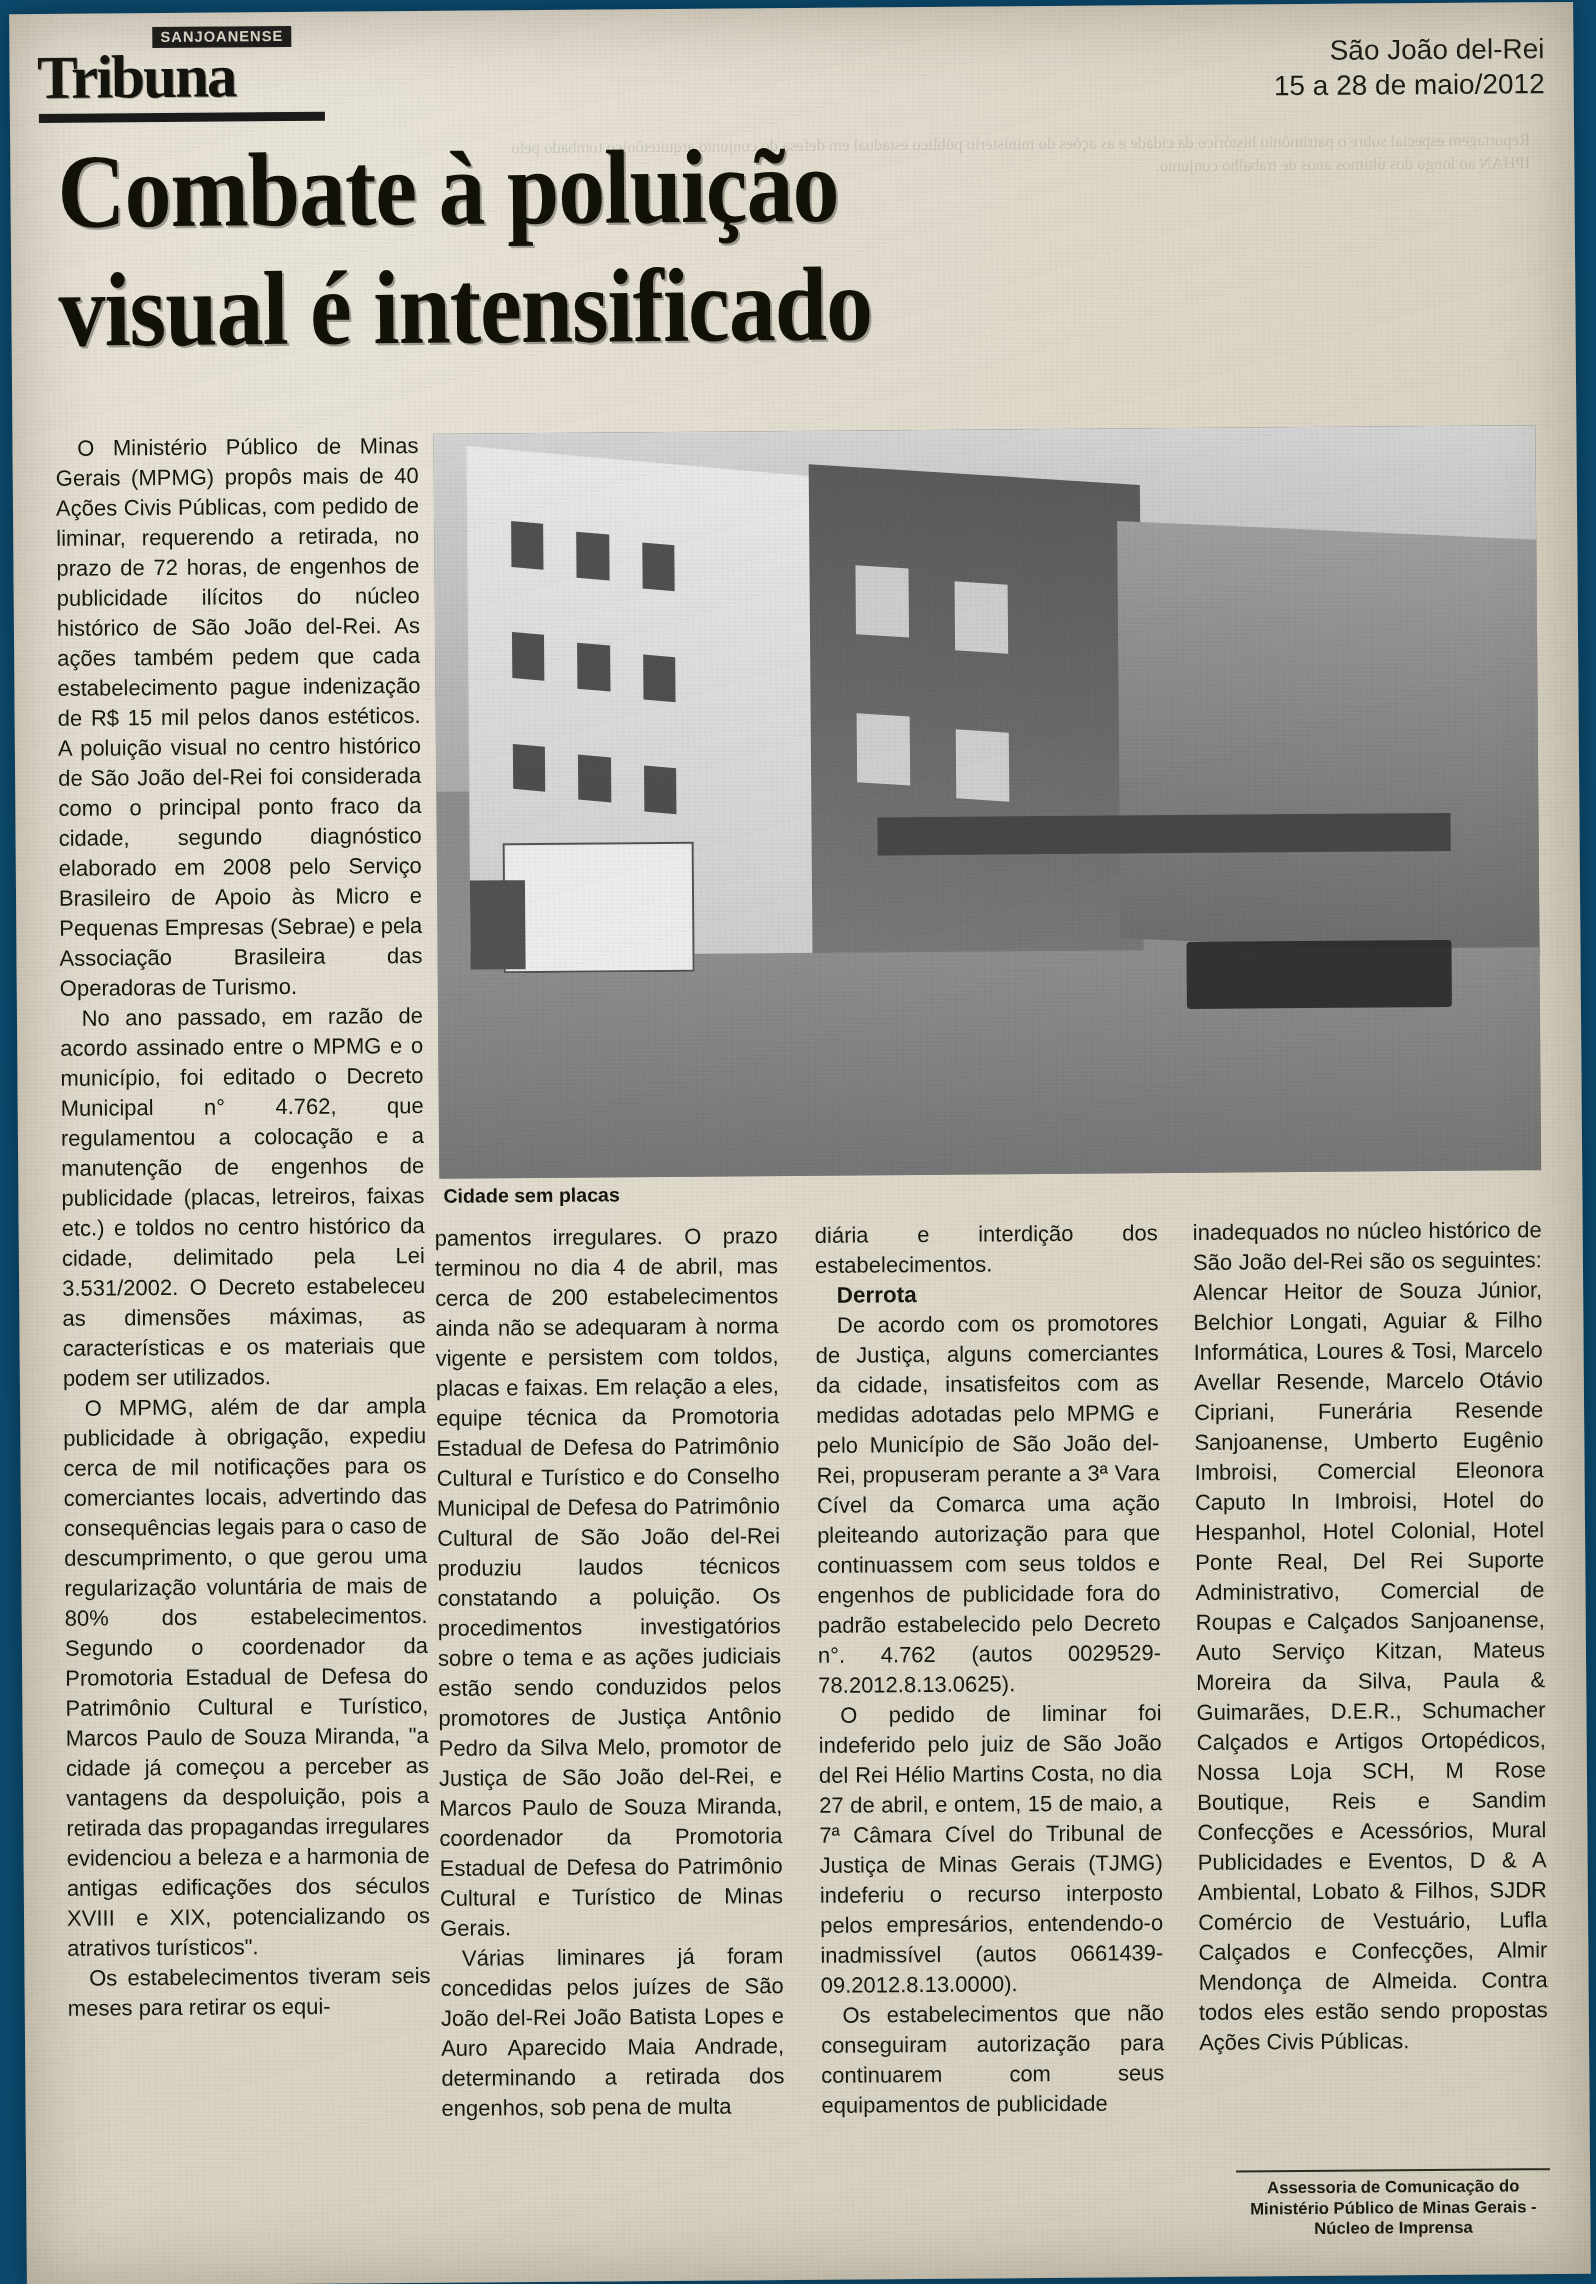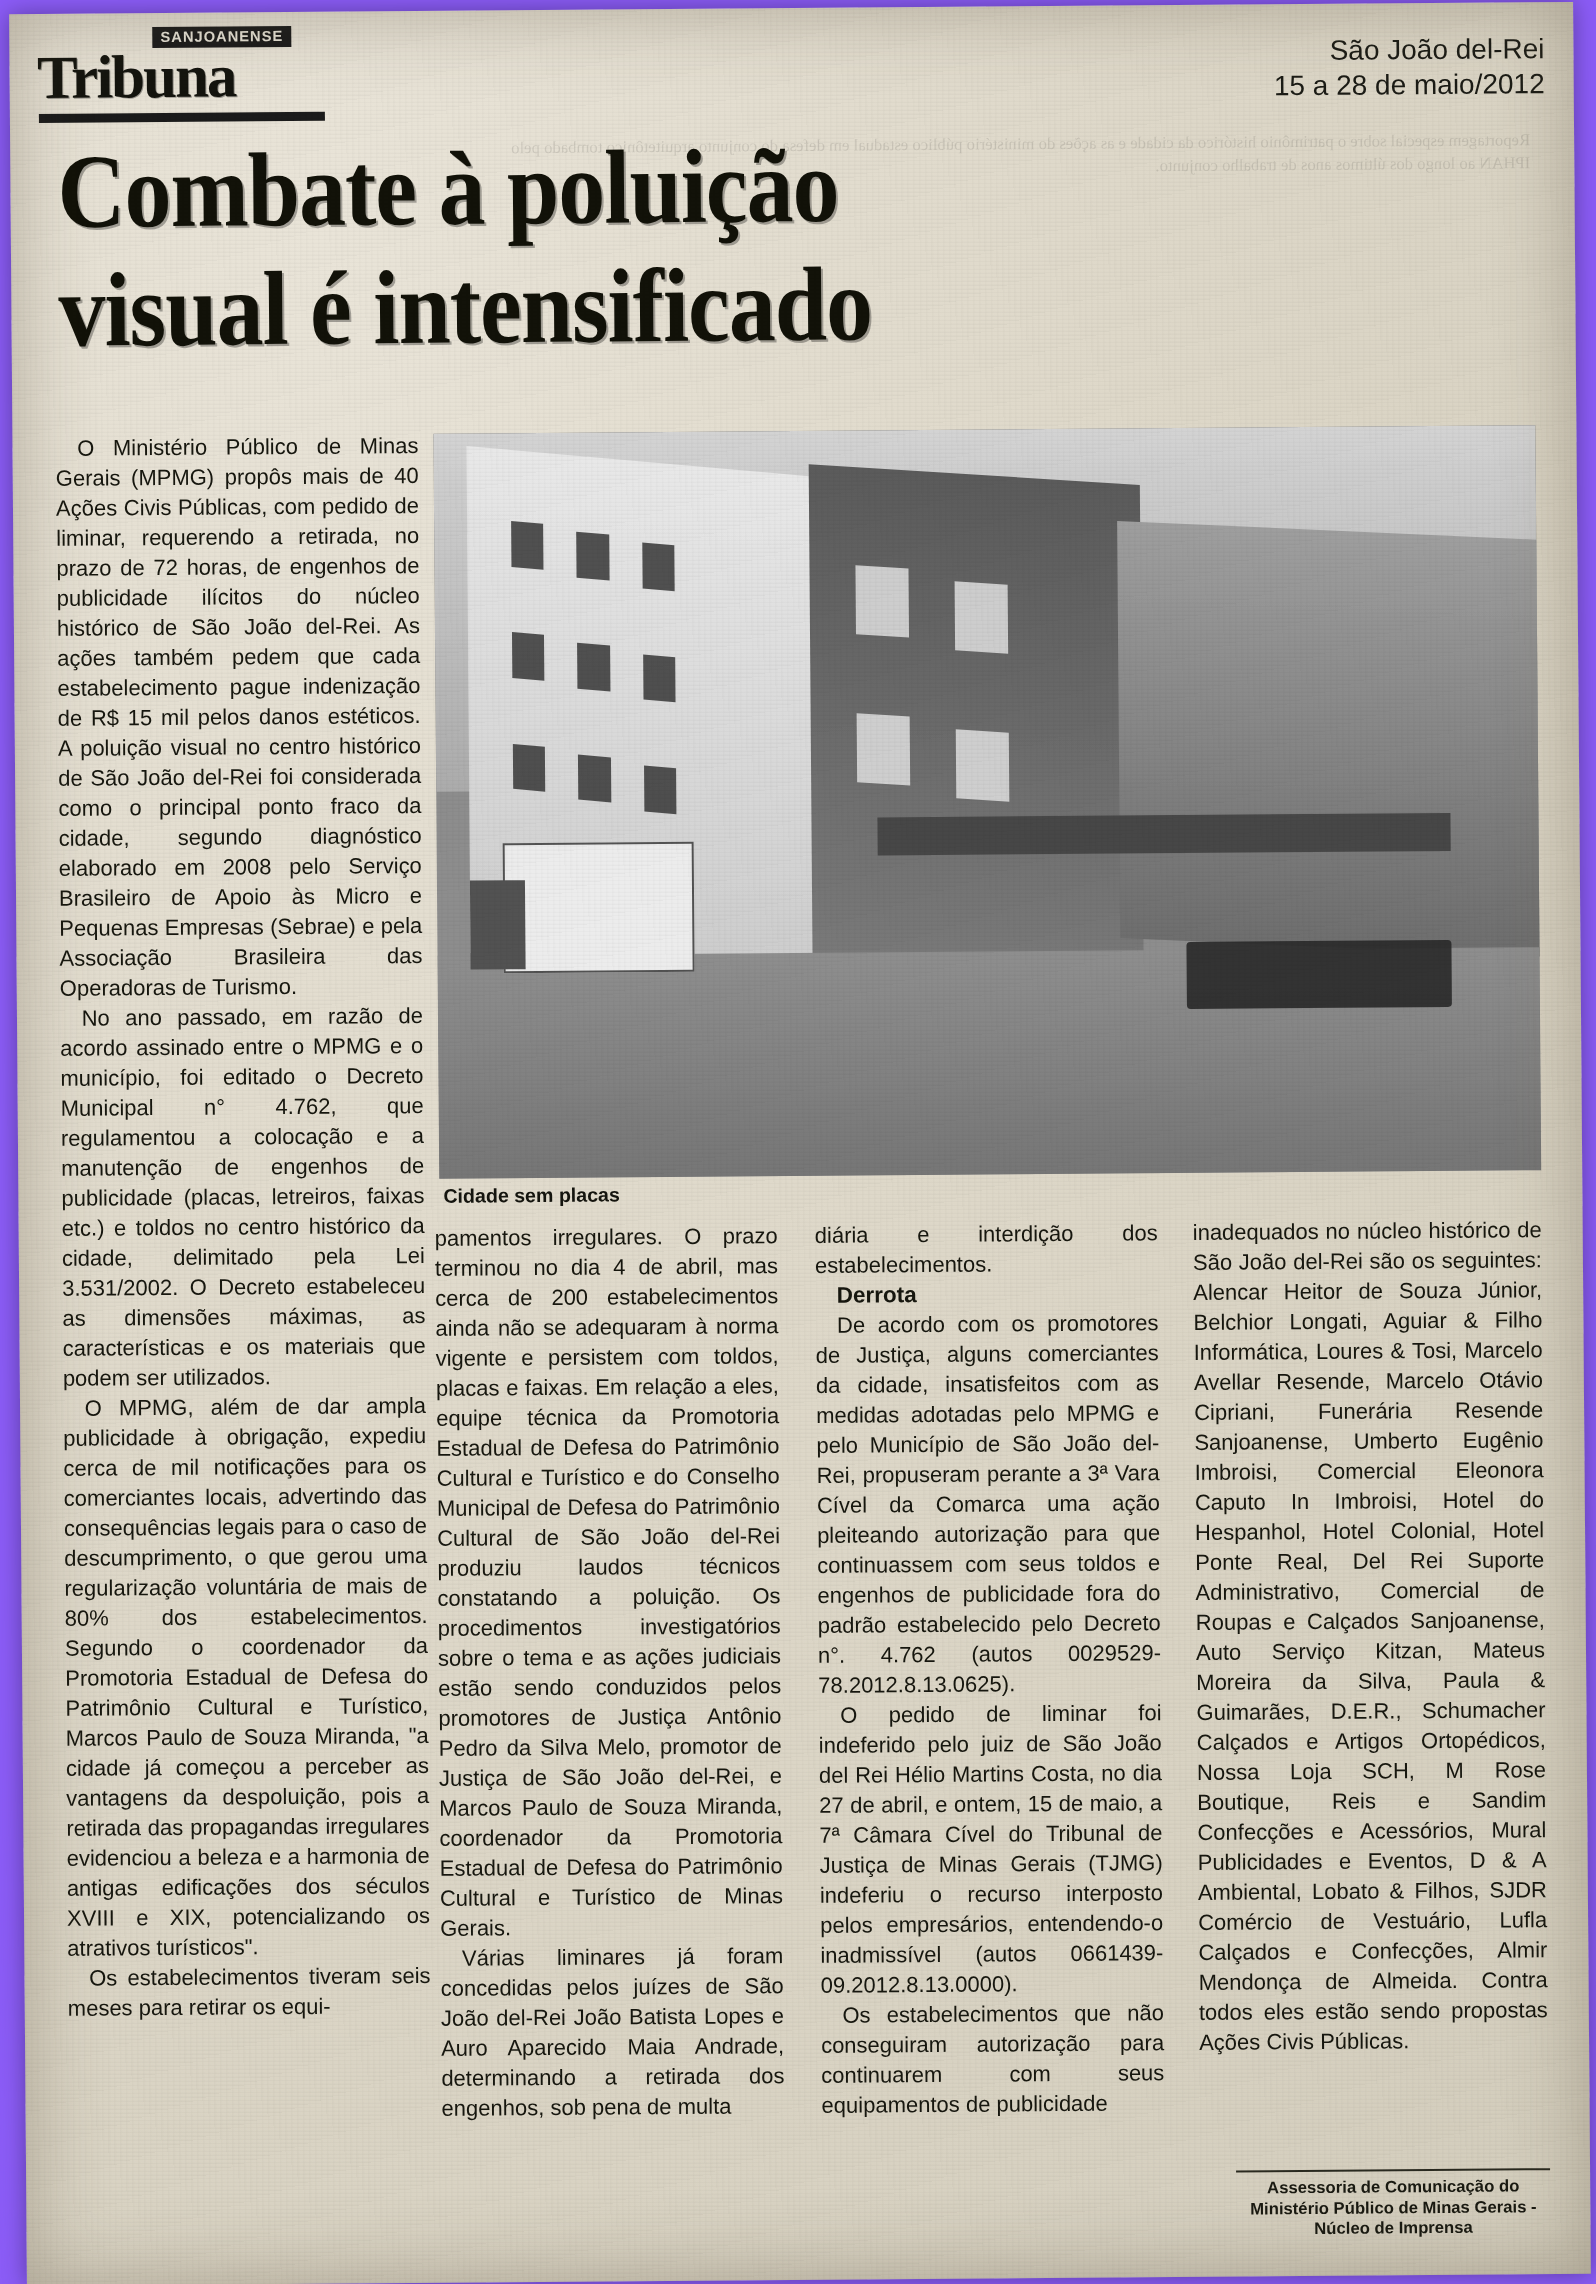--- a/index.html
+++ b/index.html
@@ -5,21 +5,21 @@
   html, body {
     margin: 0;
     padding: 0;
     background: #6d6a62;
   }
   .page {
     position: relative;
     width: 1597px;
     height: 2285px;
     overflow: hidden;
-    background: #8b5cf6;
+    background: #0c4a6e;
     font-family: "Liberation Sans", sans-serif;
   }
   
   .sheet {
     position: absolute;
     left: 17.6px;
     top: 7.8px;
     width: 1564px;
     height: 2272px;
     background:

